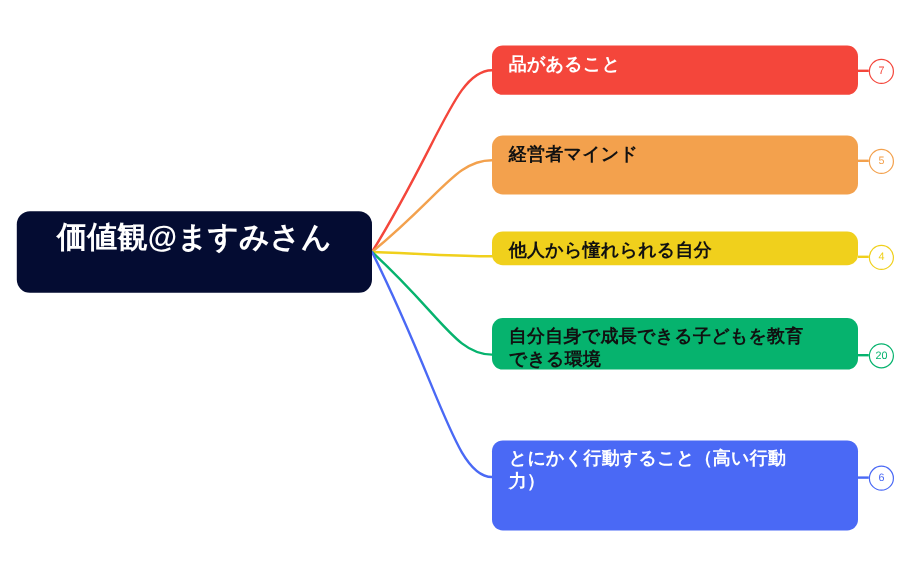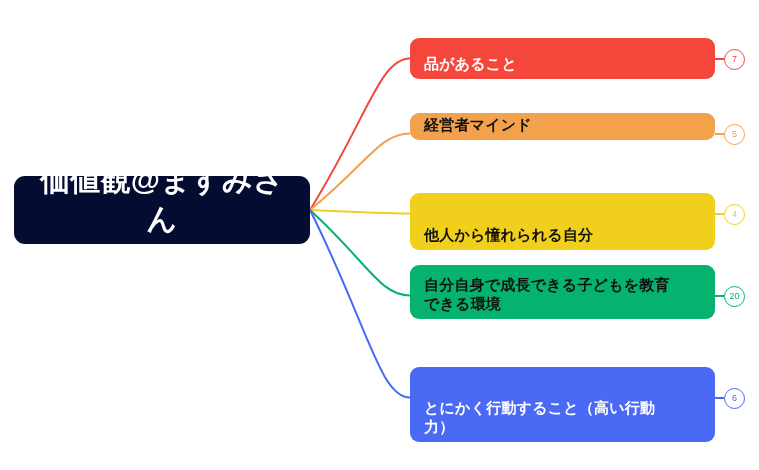--- a/index.html
+++ b/index.html
@@ -29,41 +29,41 @@
     width: 759px;
     height: 470px;
     pointer-events: none;
   }
 
   .node {
     position: absolute;
     box-sizing: border-box;
     border-radius: 9px;
     display: flex;
-    align-items: flex-end;
+    align-items: flex-start;
     padding: 6px 14px;
     font-weight: bold;
     letter-spacing: 0.2px;
   }
 
   .node-text {
     display: block;
     line-height: 1.28;
     white-space: pre-line;
   }
 
   #root-node {
     left: 14px;
     top: 176px;
     width: 296px;
     height: 68px;
     border-radius: 11px;
     justify-content: center;
     text-align: center;
-    font-size: 30px;
+    font-size: 25px;
     color: #ffffff;
     background: #040C32;
   }
 
   .branch {
     left: 410px;
     width: 305px;
     font-size: 15px;
   }
 
@@ -107,31 +107,31 @@
   <div class="node" id="root-node">
     <span class="node-text">価値観@ますみさん</span>
   </div>
 
   <div id="branch-container">
       <div class="node branch single" style="top: 38px; height: 41px; background: rgb(244, 70, 59); color: rgb(255, 255, 255);">
         <span class="node-text">品があること</span>
       </div>
       <div class="badge-stem" style="left: 715px; top: 57.5px; background: rgb(244, 70, 59);"></div>
       <div class="badge" style="left: 724px; top: 49px; border-color: rgb(244, 70, 59); color: rgb(244, 70, 59);">7</div>
-      <div class="node branch single" style="top: 113px; height: 27px; background: rgb(243, 161, 77); color: rgb(17, 17, 17);">
+      <div class="node branch single" style="top: 113px; height: 49px; background: rgb(243, 161, 77); color: rgb(17, 17, 17);">
         <span class="node-text">経営者マインド</span>
       </div>
       <div class="badge-stem" style="left: 715px; top: 132.5px; background: rgb(243, 161, 77);"></div>
       <div class="badge" style="left: 724px; top: 124px; border-color: rgb(243, 161, 77); color: rgb(243, 161, 77);">5</div>
-      <div class="node branch single" style="top: 193px; height: 57px; background: rgb(240, 208, 28); color: rgb(17, 17, 17);">
+      <div class="node branch single" style="top: 193px; height: 28px; background: rgb(240, 208, 28); color: rgb(17, 17, 17);">
         <span class="node-text">他人から憧れられる自分</span>
       </div>
       <div class="badge-stem" style="left: 715px; top: 212.5px; background: rgb(240, 208, 28);"></div>
       <div class="badge" style="left: 724px; top: 204px; border-color: rgb(240, 208, 28); color: rgb(240, 208, 28);">4</div>
-      <div class="node branch double" style="top: 265px; height: 54px; background: rgb(6, 179, 110); color: rgb(17, 17, 17);">
+      <div class="node branch double" style="top: 265px; height: 43px; background: rgb(6, 179, 110); color: rgb(17, 17, 17);">
         <span class="node-text">自分自身で成長できる子どもを教育
 できる環境</span>
       </div>
       <div class="badge-stem" style="left: 715px; top: 294.5px; background: rgb(6, 179, 110);"></div>
       <div class="badge" style="left: 724px; top: 286px; border-color: rgb(6, 179, 110); color: rgb(6, 179, 110);">20</div>
       <div class="node branch double" style="top: 367px; height: 75px; background: rgb(74, 105, 245); color: rgb(255, 255, 255);">
         <span class="node-text">とにかく行動すること（高い行動
 力）</span>
       </div>
       <div class="badge-stem" style="left: 715px; top: 396.5px; background: rgb(74, 105, 245);"></div>

